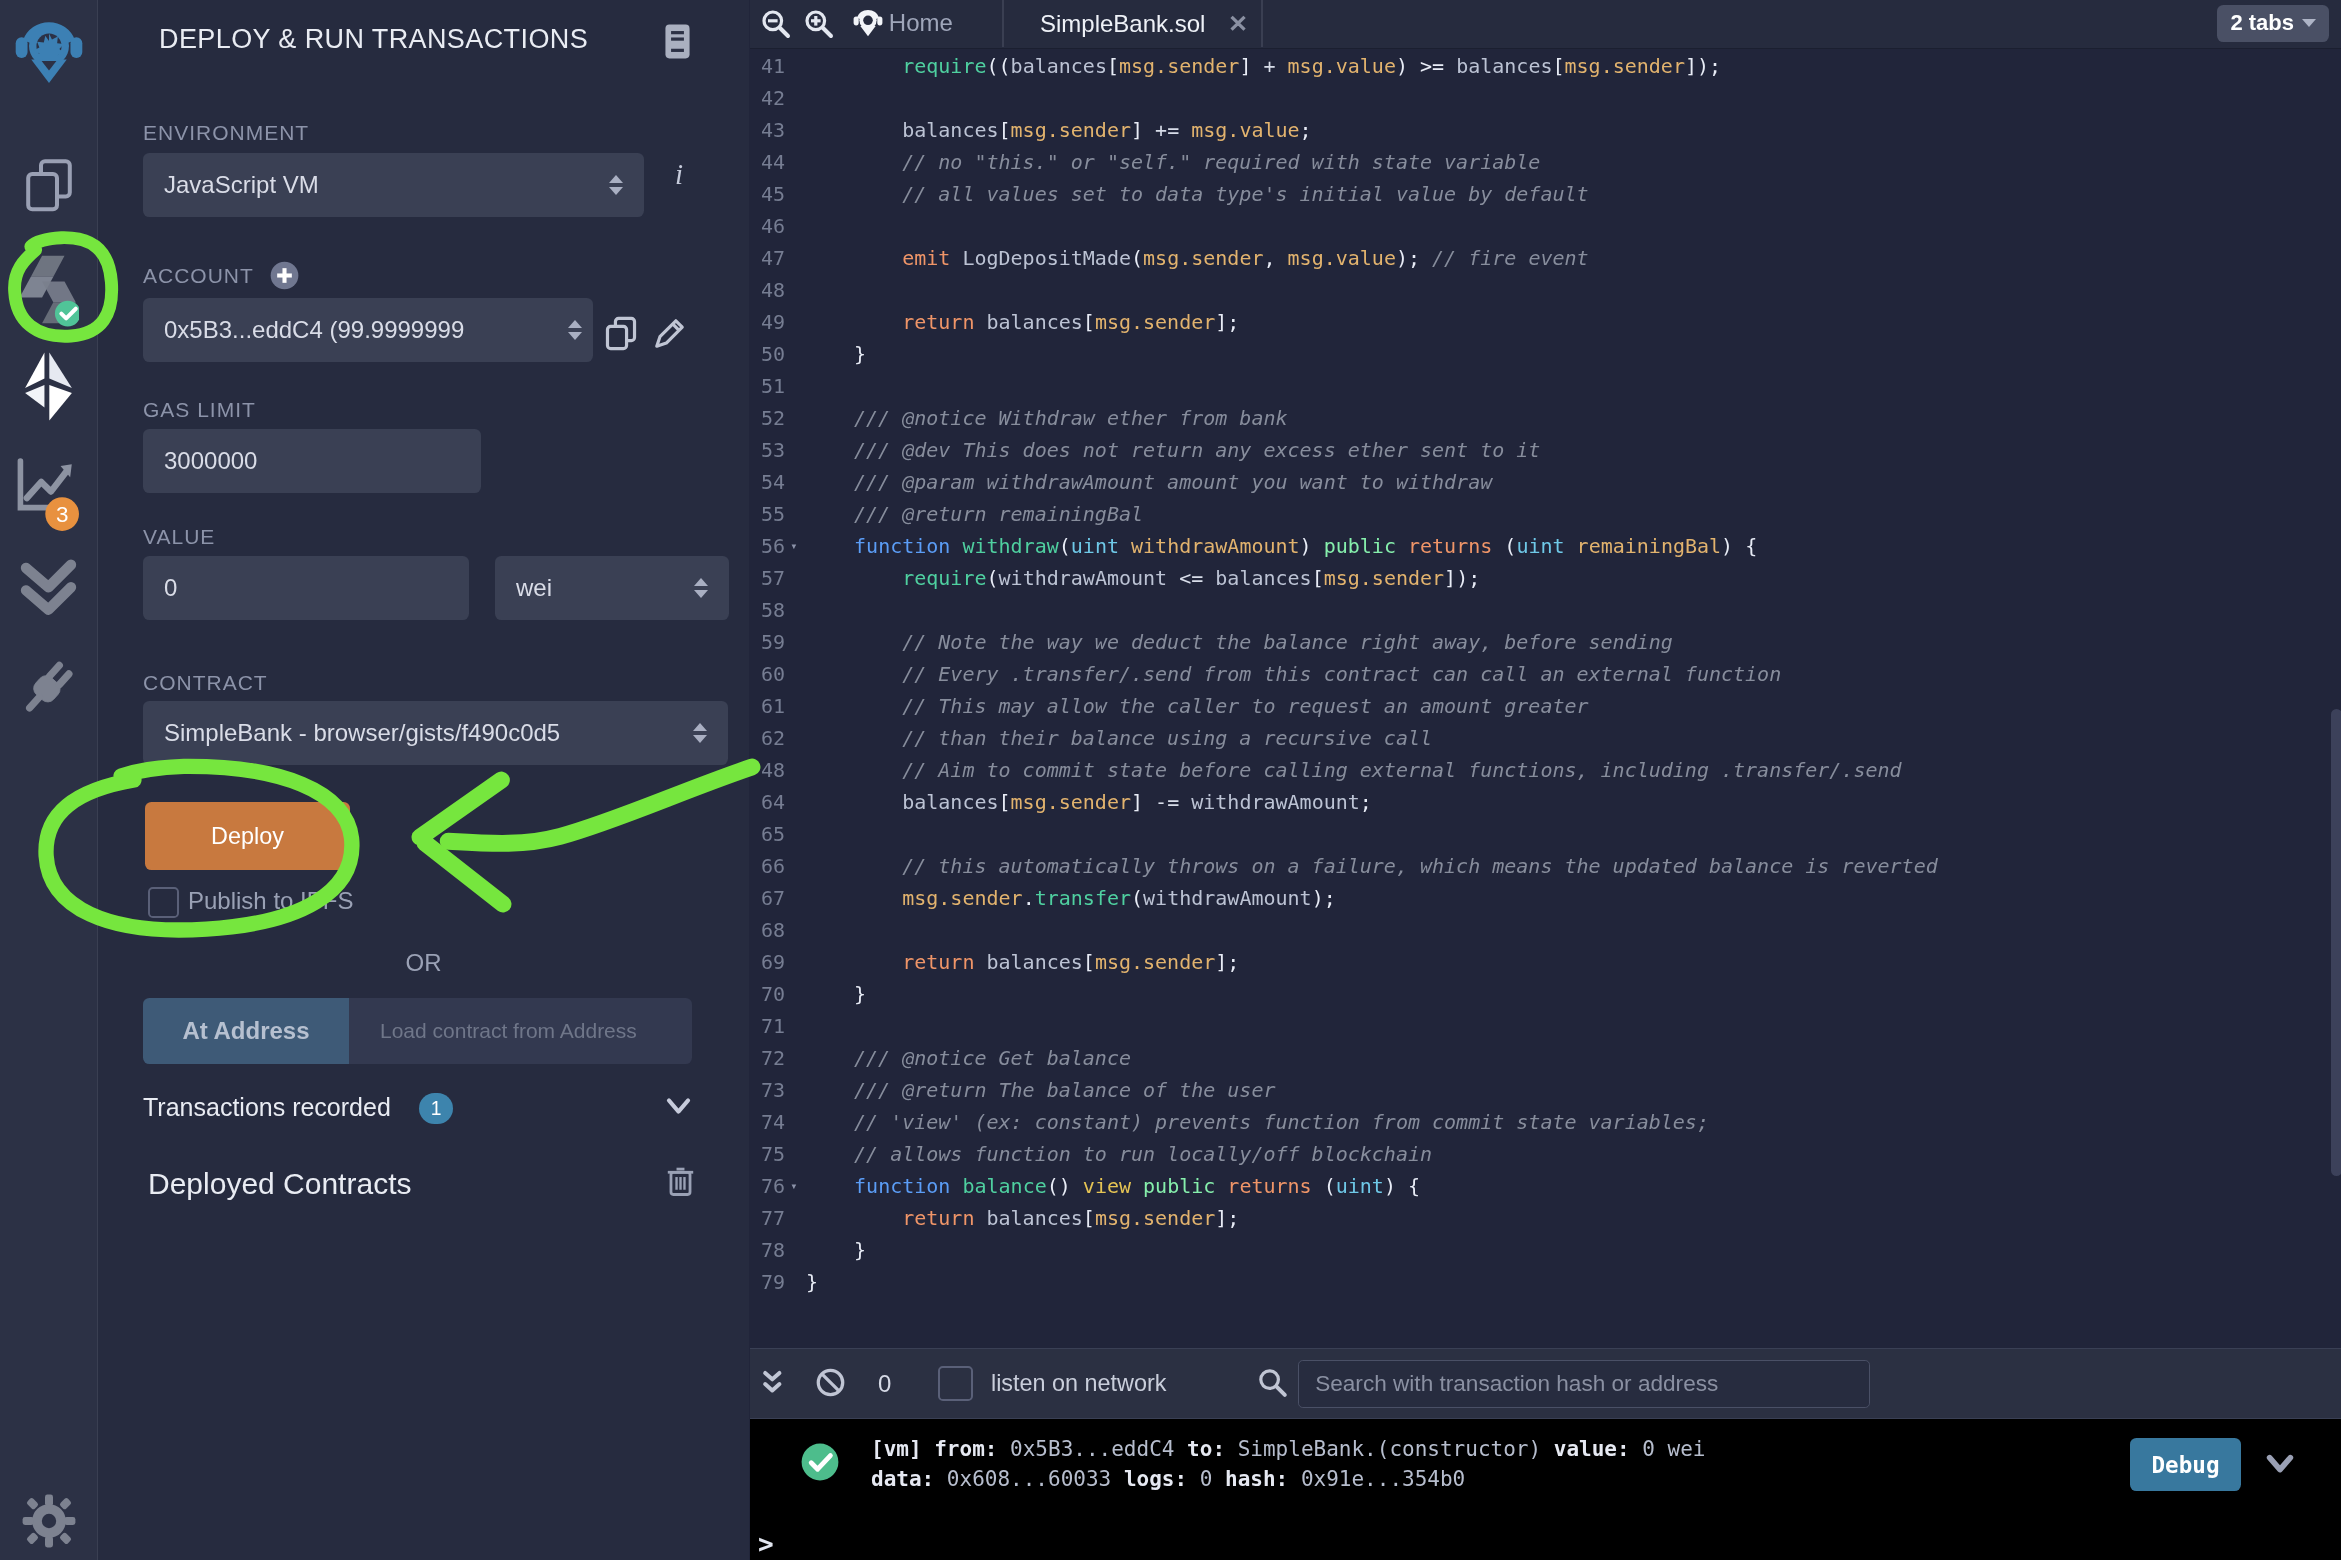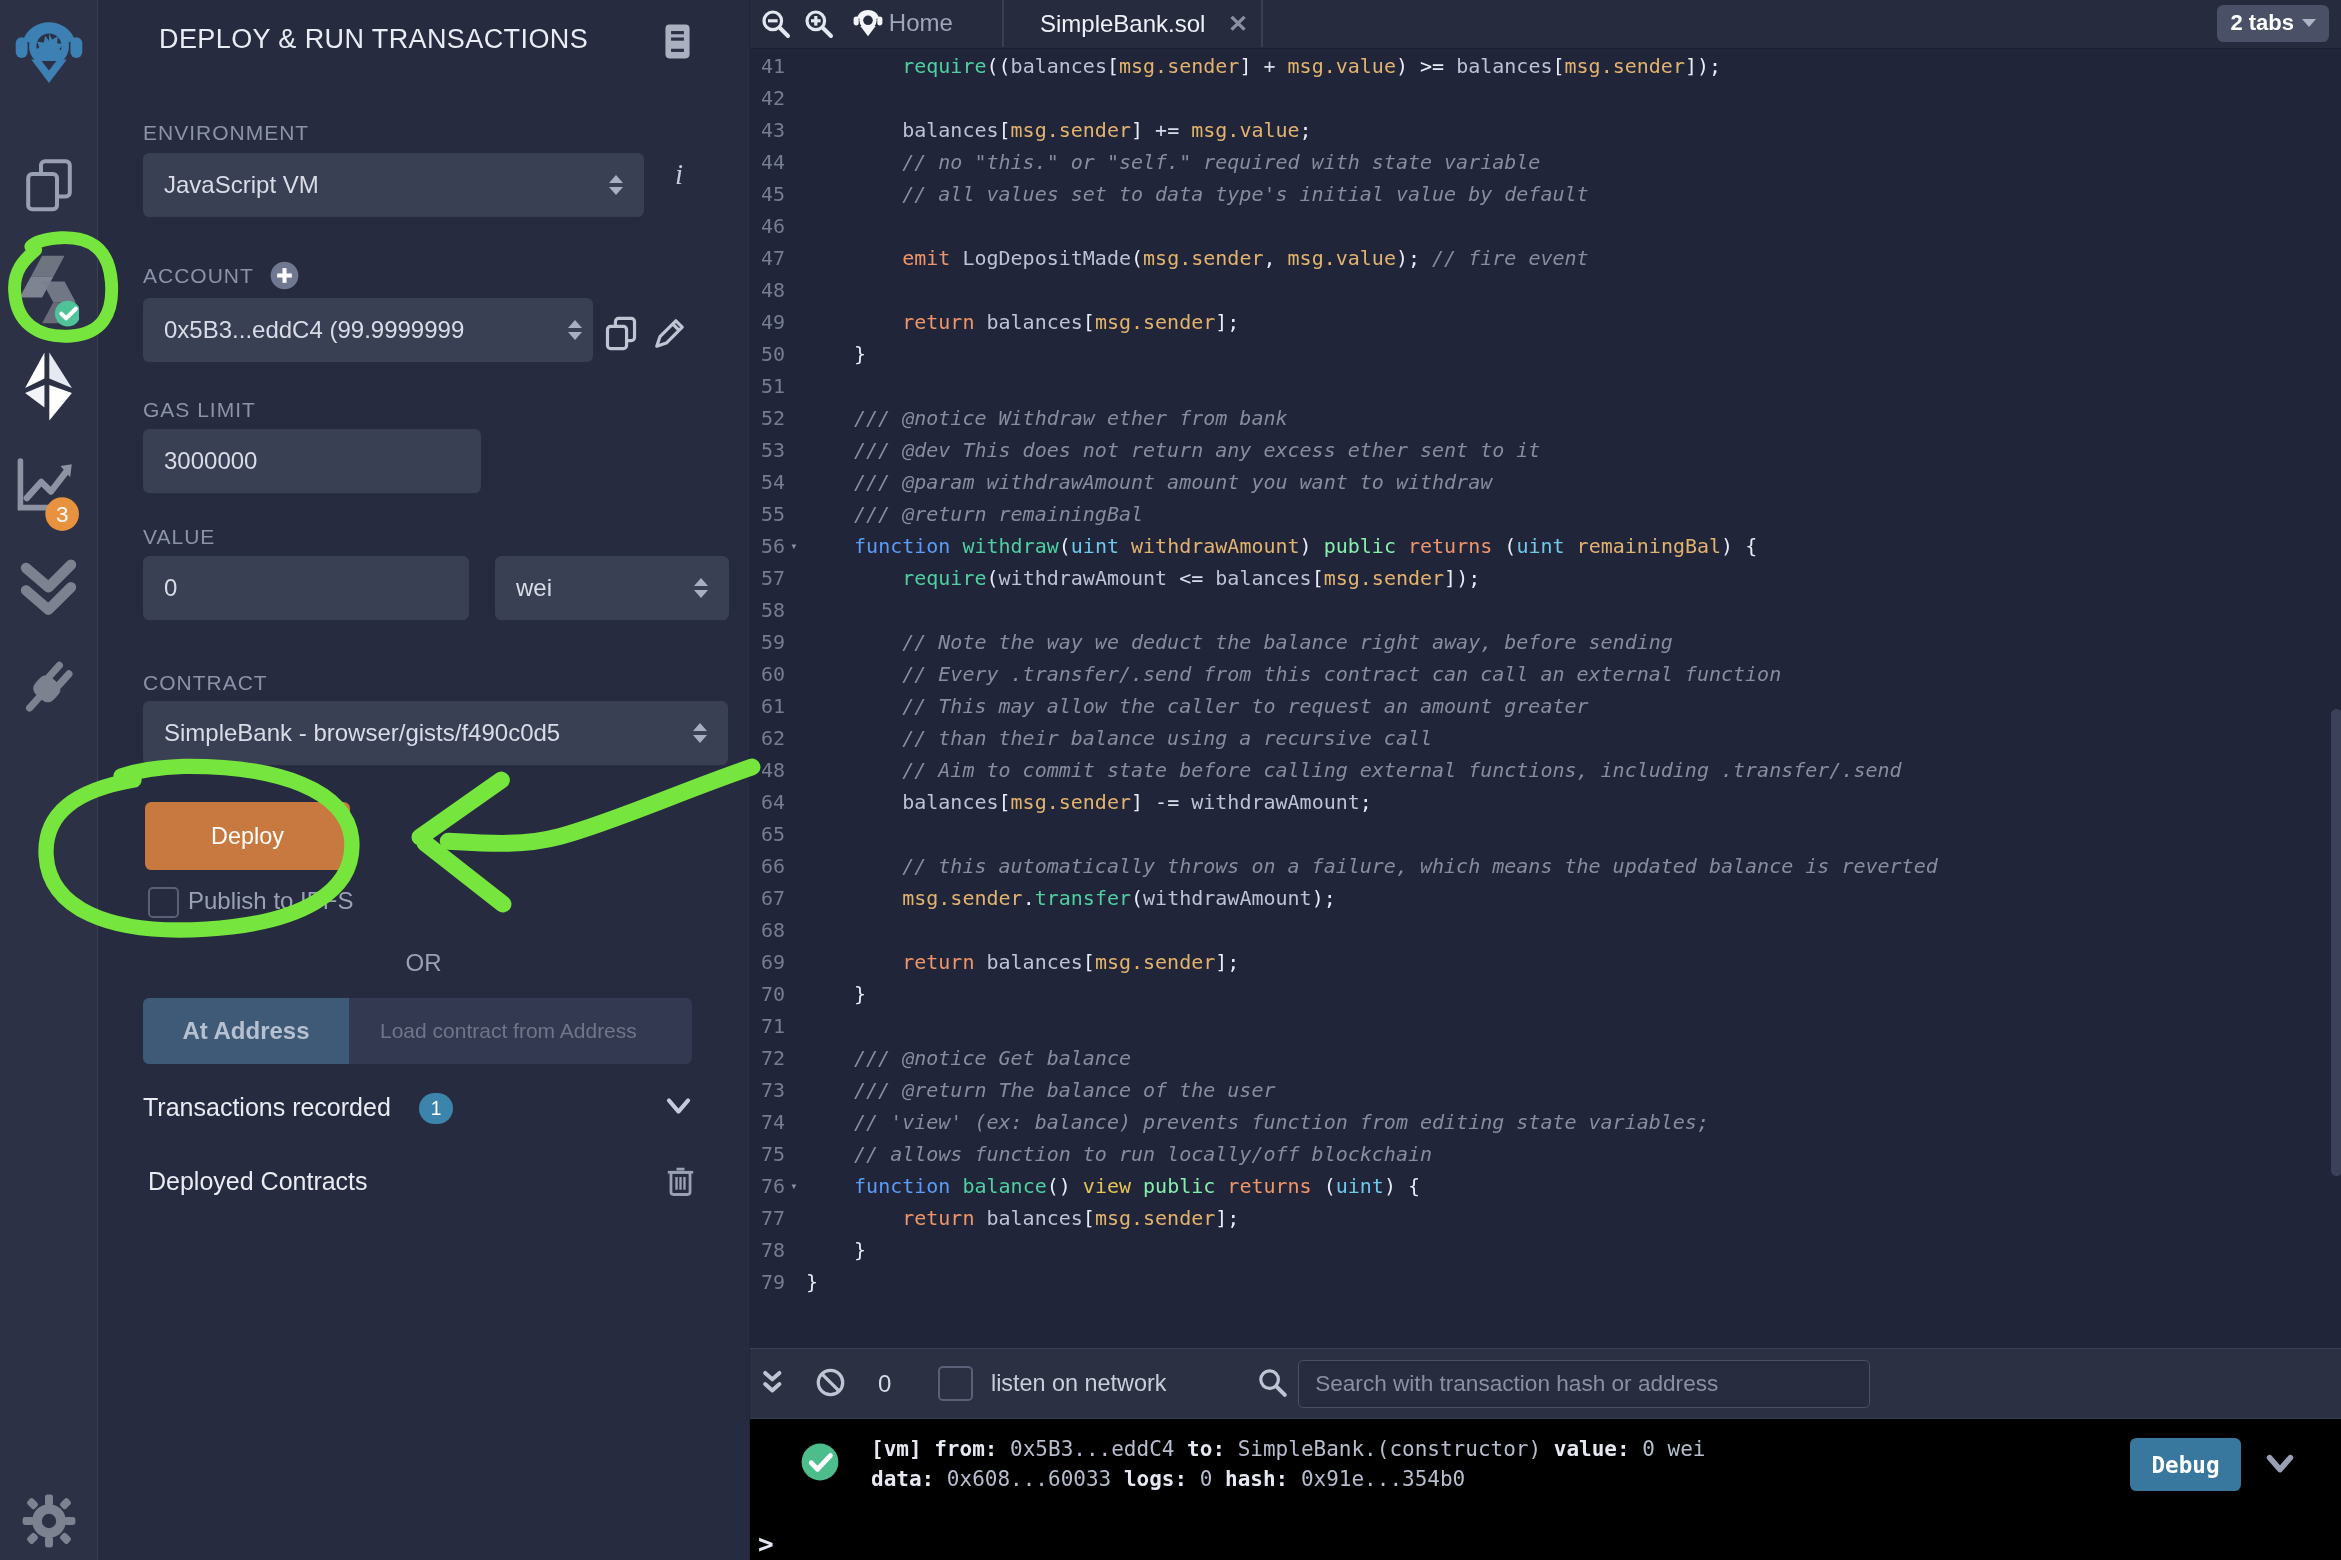--- a/index.html
+++ b/index.html
@@ -229,21 +229,21 @@
     <div class="abs ataddr-input">Load contract from Address</div>
 
     <div class="abs" style="left:45px;top:1093px;font-size:25px;color:#e9ecf3">Transactions recorded</div>
     <div class="abs badge-pill" style="left:321px;top:1093px;width:34px;height:31px">1</div>
     <div class="abs" style="left:566px;top:1094px">
       <svg width="29" height="24" viewBox="0 0 36 30">
           <path d="M6 8 L18 22 L30 8" stroke="#c6cbdb" stroke-width="5" fill="none" stroke-linecap="round" stroke-linejoin="round"></path>
         </svg>
     </div>
 
-    <div class="abs" style="left:50px;top:1167px;font-size:25px;color:#e9ecf3">Deployed Contracts</div>
+    <div class="abs" style="left:50px;top:1167px;font-size:30px;color:#e9ecf3">Deployed Contracts</div>
     <div class="abs" style="left:569px;top:1164px">
       <svg width="27" height="34" viewBox="0 0 34 42">
         <rect x="5" y="10" width="24" height="28" rx="3" fill="none" stroke="#9aa1b5" stroke-width="3.5"></rect>
         <line x1="1" y1="10" x2="33" y2="10" stroke="#9aa1b5" stroke-width="3.5"></line>
         <line x1="12" y1="6" x2="22" y2="6" stroke="#9aa1b5" stroke-width="3.5"></line>
         <line x1="12" y1="16" x2="12" y2="32" stroke="#9aa1b5" stroke-width="3"></line>
         <line x1="17" y1="16" x2="17" y2="32" stroke="#9aa1b5" stroke-width="3"></line>
         <line x1="22" y1="16" x2="22" y2="32" stroke="#9aa1b5" stroke-width="3"></line>
       </svg>
     </div>
@@ -318,21 +318,21 @@
         <div class="crow"><span class="lnum">64</span><span class="lfold"></span><code class="lcode"><span class="tok-pl">        </span><span class="tok-id">balances</span><span class="tok-br">[</span><span class="tok-msg">msg.sender</span><span class="tok-br">]</span><span class="tok-op"> -= </span><span class="tok-id">withdrawAmount</span><span class="tok-br">;</span></code></div>
         <div class="crow"><span class="lnum">65</span><span class="lfold"></span><code class="lcode"></code></div>
         <div class="crow"><span class="lnum">66</span><span class="lfold"></span><code class="lcode"><span class="tok-cmt">        // this automatically throws on a failure, which means the updated balance is reverted</span></code></div>
         <div class="crow"><span class="lnum">67</span><span class="lfold"></span><code class="lcode"><span class="tok-pl">        </span><span class="tok-msg">msg.sender</span><span class="tok-br">.</span><span class="tok-fn">transfer</span><span class="tok-br">(</span><span class="tok-id">withdrawAmount</span><span class="tok-br">);</span></code></div>
         <div class="crow"><span class="lnum">68</span><span class="lfold"></span><code class="lcode"></code></div>
         <div class="crow"><span class="lnum">69</span><span class="lfold"></span><code class="lcode"><span class="tok-pl">        </span><span class="tok-ret">return</span><span class="tok-op"> </span><span class="tok-id">balances</span><span class="tok-br">[</span><span class="tok-msg">msg.sender</span><span class="tok-br">];</span></code></div>
         <div class="crow"><span class="lnum">70</span><span class="lfold"></span><code class="lcode"><span class="tok-br">    }</span></code></div>
         <div class="crow"><span class="lnum">71</span><span class="lfold"></span><code class="lcode"></code></div>
         <div class="crow"><span class="lnum">72</span><span class="lfold"></span><code class="lcode"><span class="tok-cmt">    /// @notice Get balance</span></code></div>
         <div class="crow"><span class="lnum">73</span><span class="lfold"></span><code class="lcode"><span class="tok-cmt">    /// @return The balance of the user</span></code></div>
-        <div class="crow"><span class="lnum">74</span><span class="lfold"></span><code class="lcode"><span class="tok-cmt">    // 'view' (ex: balance) prevents function from editing state variables;</span></code></div>
+        <div class="crow"><span class="lnum">74</span><span class="lfold"></span><code class="lcode"><span class="tok-cmt">    // 'view' (ex: constant) prevents function from commit state variables;</span></code></div>
         <div class="crow"><span class="lnum">75</span><span class="lfold"></span><code class="lcode"><span class="tok-cmt">    // allows function to run locally/off blockchain</span></code></div>
         <div class="crow"><span class="lnum">76</span><span class="lfold">▾</span><code class="lcode"><span class="tok-pl">    </span><span class="tok-kw">function</span><span class="tok-op"> </span><span class="tok-fn">balance</span><span class="tok-br">() </span><span class="tok-view">view</span><span class="tok-op"> </span><span class="tok-pub">public</span><span class="tok-op"> </span><span class="tok-ret">returns</span><span class="tok-br"> (</span><span class="tok-type">uint</span><span class="tok-br">) {</span></code></div>
         <div class="crow"><span class="lnum">77</span><span class="lfold"></span><code class="lcode"><span class="tok-pl">        </span><span class="tok-ret">return</span><span class="tok-op"> </span><span class="tok-id">balances</span><span class="tok-br">[</span><span class="tok-msg">msg.sender</span><span class="tok-br">];</span></code></div>
         <div class="crow"><span class="lnum">78</span><span class="lfold"></span><code class="lcode"><span class="tok-br">    }</span></code></div>
         <div class="crow"><span class="lnum">79</span><span class="lfold"></span><code class="lcode"><span class="tok-br">}</span></code></div>
       </div>
   </div>
   <div id="scrollthumb" class="abs"></div>
 
   <div id="termbar" class="abs">

